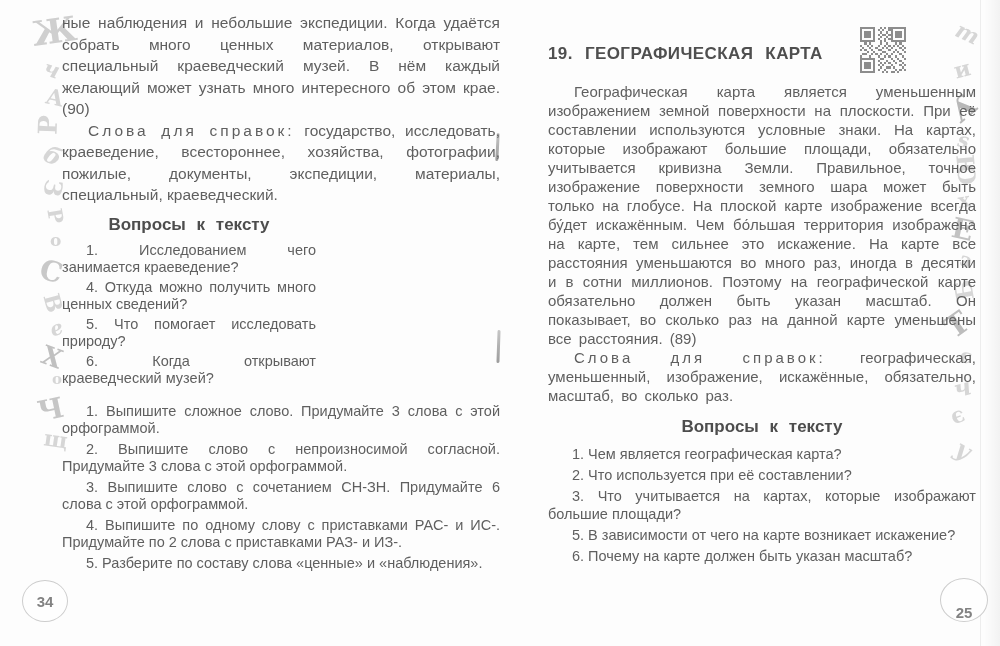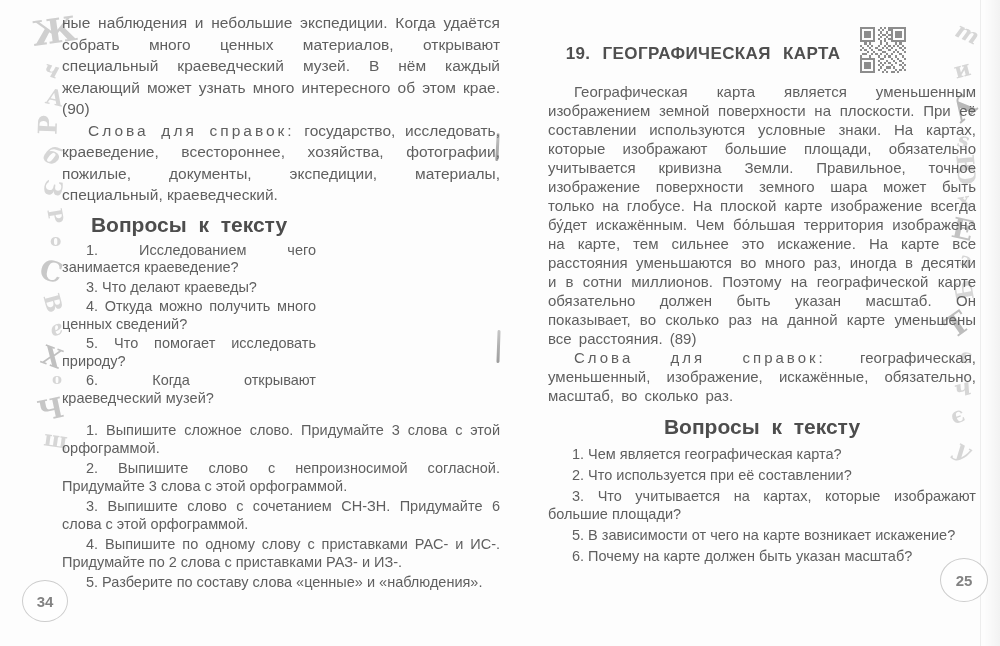--- a/index.html
+++ b/index.html
@@ -14,40 +14,40 @@
              background:linear-gradient(to right,rgba(0,0,0,0),rgba(0,0,0,0.045));}
   .edge-line{position:absolute;left:980px;top:0;width:1px;height:646px;background:#ededed;}
   
   .lp{position:absolute;left:62px;top:12px;width:438px;}
   .bp{margin:0;text-align:justify;font-size:15.5px;line-height:21.5px;text-indent:26px;}
   .noindent{text-indent:0;}
   .lead{letter-spacing:3px;}
   .cols{display:flex;margin-top:9px;font-size:14.5px;line-height:17.5px;}
   .colq{width:254px;}
   .colp{width:168px;margin-left:16px;}
-  h3{margin:0 0 7px 0;font-size:21px;font-weight:700;color:#4d4d4d;text-align:center;
+  h3{margin:0 0 7px 0;font-size:17px;font-weight:700;color:#4d4d4d;text-align:center;
      word-spacing:6px;line-height:20px;}
   .li{margin:0 0 2px 0;text-align:justify;text-indent:24px;}
   .grammar{margin-top:13px;font-size:14.5px;line-height:17.5px;}
   .grammar h3{margin-bottom:8px;}
   .grammar .li{margin-bottom:3px;}
   
-  .rp-title{position:absolute;left:548px;top:44px;width:310px;margin:0;text-align:center;
+  .rp-title{position:absolute;left:548px;top:44px;width:310px;margin:0;
             font-size:17px;font-weight:700;color:#4f4f4f;word-spacing:7px;letter-spacing:0.4px;}
   .qr{position:absolute;left:860px;top:27px;width:46px;height:46px;}
   .rp{position:absolute;left:548px;top:82px;width:428px;}
   .rbody{font-size:15px;line-height:19px;word-spacing:3px;}
   .rp h3{margin:12px 0 8px 0;}
   .rli{font-size:14.5px;line-height:18px;margin-bottom:3px;}
   
   .badge{position:absolute;border:1.5px solid #cdcdcd;border-radius:50%;background:#fefefe;
          display:flex;align-items:center;justify-content:center;
          font-weight:700;font-size:15px;color:#828282;}
   .b24{left:22px;top:580px;width:44px;height:40px;}
-  .b25{left:940px;top:558px;width:46px;height:42px;}
+  .b25{left:940px;top:578px;width:46px;height:42px;align-items:flex-end;}
 </style>
 </head>
 <body>
 
 <div class="spread">
 
   <div>
     <span class="dl" style="left:32px;top:14px;font-size:34px;transform:rotate(-8deg);color:#cfcfcf">Ж</span>
     <span class="dl" style="left:44px;top:58px;font-size:22px;transform:rotate(18deg);font-style:italic">ч</span>
     <span class="dl" style="left:46px;top:86px;font-size:22px;transform:rotate(12deg)">А</span>
@@ -88,21 +88,20 @@
   <div class="page-edge"></div>
 
   <section class="lp">
     <p class="bp noindent">ные наблюдения и небольшие экспедиции. Когда удаётся собрать много ценных материалов, открывают специальный краеведческий музей. В нём каждый желающий может узнать много интересного об этом крае. (90)</p>
     <p class="bp"><span class="lead">Слова для справок:</span> <span>государство, исследовать, краеведение, всестороннее, хозяйства, фотографии, пожилые, документы, экспедиции, материалы, специальный, краеведческий.</span></p>
 
     <div class="cols">
       <div class="colq">
         <h3>Вопросы к тексту</h3>
         <p class="li">1. Исследованием чего занимается краеведение?</p>
-        <p class="li">3. Что делают краеведы?</p>
         <p class="li">4. Откуда можно получить много ценных сведений?</p>
         <p class="li">5. Что помогает исследовать природу?</p>
         <p class="li">6. Когда открывают краеведческий музей?</p>
       </div>
     </div>
 
     <div class="grammar">
       <p class="li">1. Выпишите сложное слово. Придумайте 3 слова с этой орфограммой.</p>
       <p class="li">2. Выпишите слово с непроизносимой согласной. Придумайте 3 слова с этой орфограммой.</p>
       <p class="li">3. Выпишите слово с сочетанием СН-ЗН. Придумайте 6 слова с этой орфограммой.</p>

